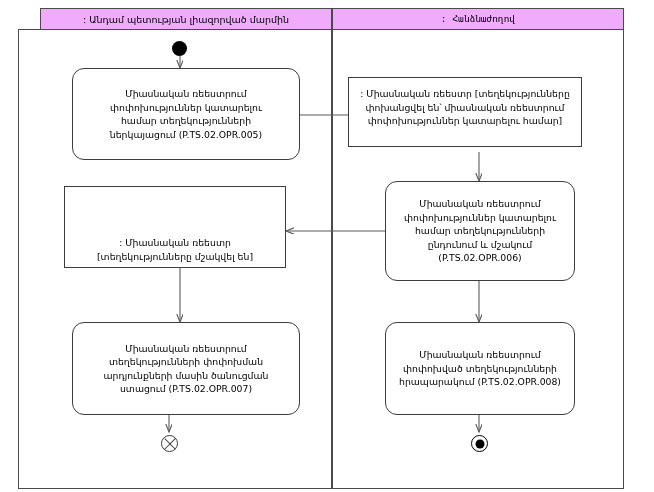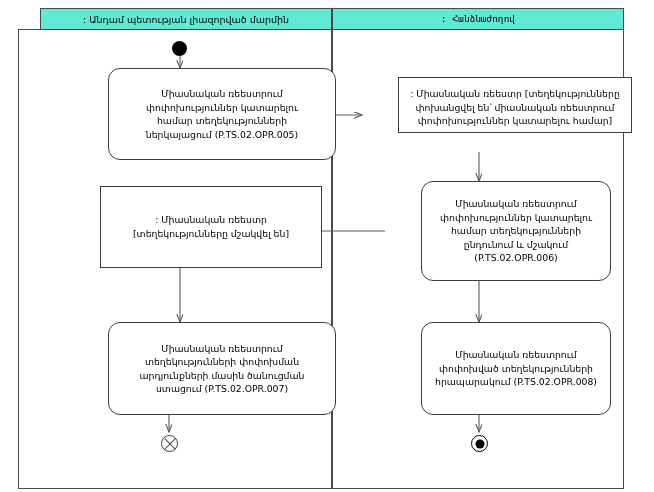--- a/index.html
+++ b/index.html
@@ -21,21 +21,21 @@
     height: 492px;
   }
 
   
   .lane-header {
     position: absolute;
     top: 8px;
     height: 22px;
     border: 1px solid #4a4a4a;
     border-bottom: none;
-    background: #5eead4;
+    background: #f0abfc;
     display: flex;
     align-items: center;
     justify-content: center;
     box-sizing: border-box;
   }
   .lane-header-label {
     font-size: 9.5px;
     line-height: 11px;
     color: #000;
     white-space: nowrap;
@@ -55,40 +55,39 @@
   .node {
     position: absolute;
     box-sizing: border-box;
     border: 1px solid #3d3d3d;
     background: #ffffff;
     display: flex;
     align-items: center;
     justify-content: center;
     text-align: center;
     padding: 4px 8px;
-    margin-left: 36px;
   }
   .node.action {
     border-radius: 12px;
   }
   .node.object {
     border-radius: 0;
   }
   .node-text {
     font-size: 9.3px;
     line-height: 13.5px;
     color: #000;
     white-space: pre-line;
   }
   .node.object .node-text {
     font-size: 9.3px;
     line-height: 13.5px;
   }
   .node.object {
-    align-items: center;
+    align-items: flex-end;
     padding-top: 3px;
   }
   .node.right-object {
     align-items: flex-start;
     padding-top: 9px;
     text-align: center;
   }
 
   
   .initial-node {
@@ -205,21 +204,21 @@
 տեղեկությունների փոփոխման
 արդյունքների մասին ծանուցման
 ստացում (P.TS.02.OPR.007)</span>
   </div>
 
   <div class="flow-final-node" style="left:161px; top:435px;">
     <span class="bar b1"></span>
     <span class="bar b2"></span>
   </div>
 
-  <div class="node object right-object" style="left:362px; top:77px; width:234px; height:56px;">
+  <div class="node object right-object" style="left:348px; top:77px; width:234px; height:70px;">
     <span class="node-text">: Միասնական ռեեստր [տեղեկությունները
 փոխանցվել են՝ միասնական ռեեստրում
 փոփոխություններ կատարելու համար]</span>
   </div>
 
   <div class="node action" style="left:385px; top:181px; width:190px; height:100px;">
     <span class="node-text">Միասնական ռեեստրում
 փոփոխություններ կատարելու
 համար տեղեկությունների
 ընդունում և մշակում

